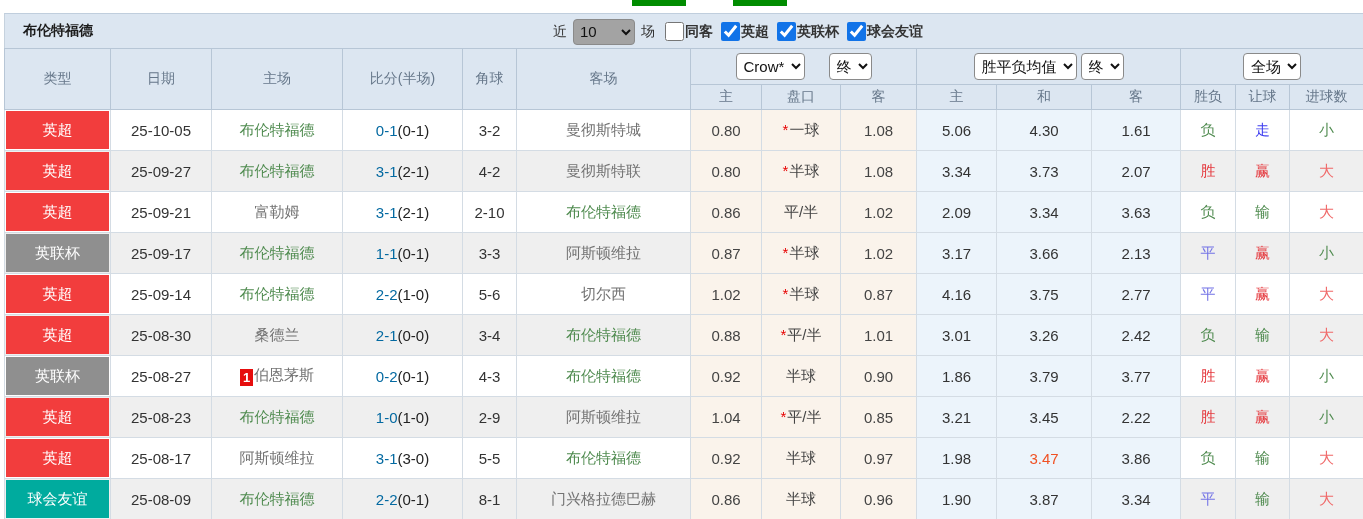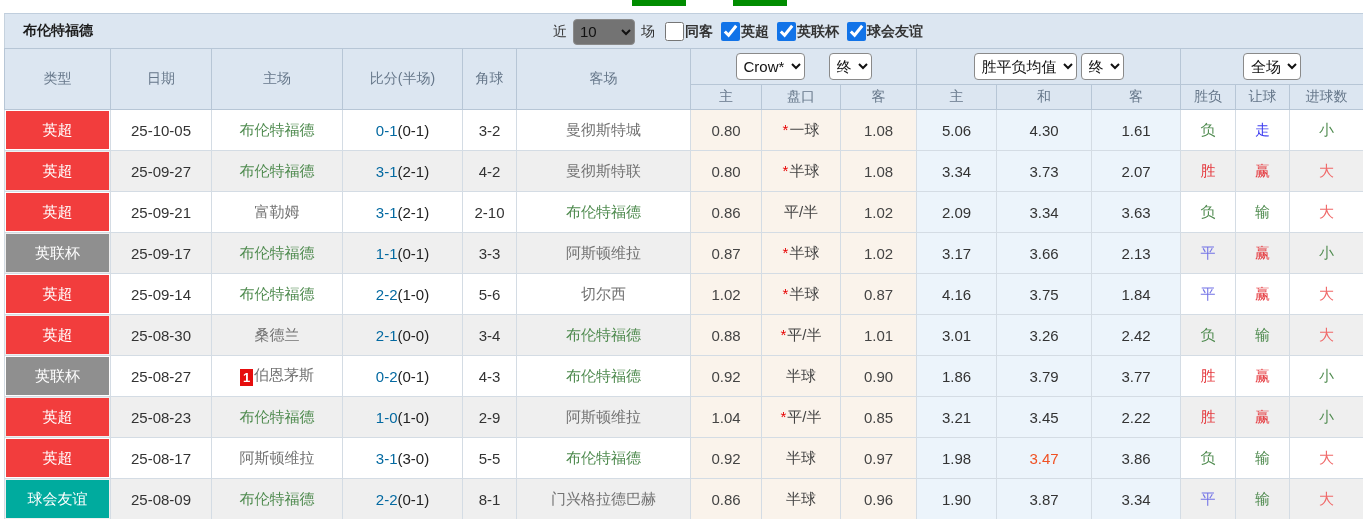--- a/index.html
+++ b/index.html
@@ -12,21 +12,21 @@
   .tab-bar.two { left: 733px; width: 54px; }
 
   .title-bar { position: relative; margin-left: 4px; width: 1359px; height: 35px;
     background: #dce6f1; border-top: 1px solid #c0cedd; border-left: 1px solid #c6d2de;
     display: flex; align-items: center; }
   .team-title { padding-left: 18px; font-size: 14px; font-weight: bold; color: #1c1c1c; }
   .controls { position: absolute; left: 544px; top: 0; height: 35px;
     display: flex; align-items: center; font-size: 14px; color: #333; }
   .controls .lbl { margin: 0 4px; white-space: nowrap; }
   .controls select { height: 26px; min-width: 62px; font-size: 15px; margin: 0 2px;
-    border: 1px solid #8a8a8a; border-radius: 4px; background: #737373; color: #111; padding: 0 2px; }
+    border: 1px solid #8a8a8a; border-radius: 4px; background: #a3a3a3; color: #111; padding: 0 2px; }
   .controls input[type="checkbox"] { width: 19px; height: 19px; accent-color: #1173e8; margin: 0 1px 0 6px; }
   .controls .chk-lbl { margin-right: 2px; white-space: nowrap; font-weight: bold; }
 
   table { margin-left: 4px; width: 1359px; border-collapse: collapse; table-layout: fixed;
     font-size: 15px; }
   th, td { border: 1px solid #d4dce4; text-align: center; overflow: hidden; white-space: nowrap; }
   thead th { background: #dce6f1; border-color: #b7c6d6; color: #66778a; font-weight: normal; font-size: 14px; }
   tr.hrow-a th { height: 36px; }
   tr.hrow-b th { height: 25px; }
   th.merged { height: 61px; }
@@ -258,21 +258,21 @@
     <td>
       <span class="tname">切尔西</span>
     </td>
     <td class="crow">1.02</td>
     <td class="crow">
       <span class="star">*</span><span>半球</span>
     </td>
     <td class="crow">0.87</td>
     <td class="avg">4.16</td>
     <td class="avg">3.75</td>
-    <td class="avg">1.84</td>
+    <td class="avg">2.77</td>
     <td style="color: rgb(116, 116, 230);">平</td>
     <td style="color: rgb(229, 57, 62);">赢</td>
     <td style="color: rgb(240, 106, 106);">大</td>
   </tr>
       <tr class="even">
     <td class="type-cell">
       <div class="badge" style="background: rgb(242, 61, 61);">英超</div>
     </td>
     <td class="date-cell">25-08-30</td>
     <td>

